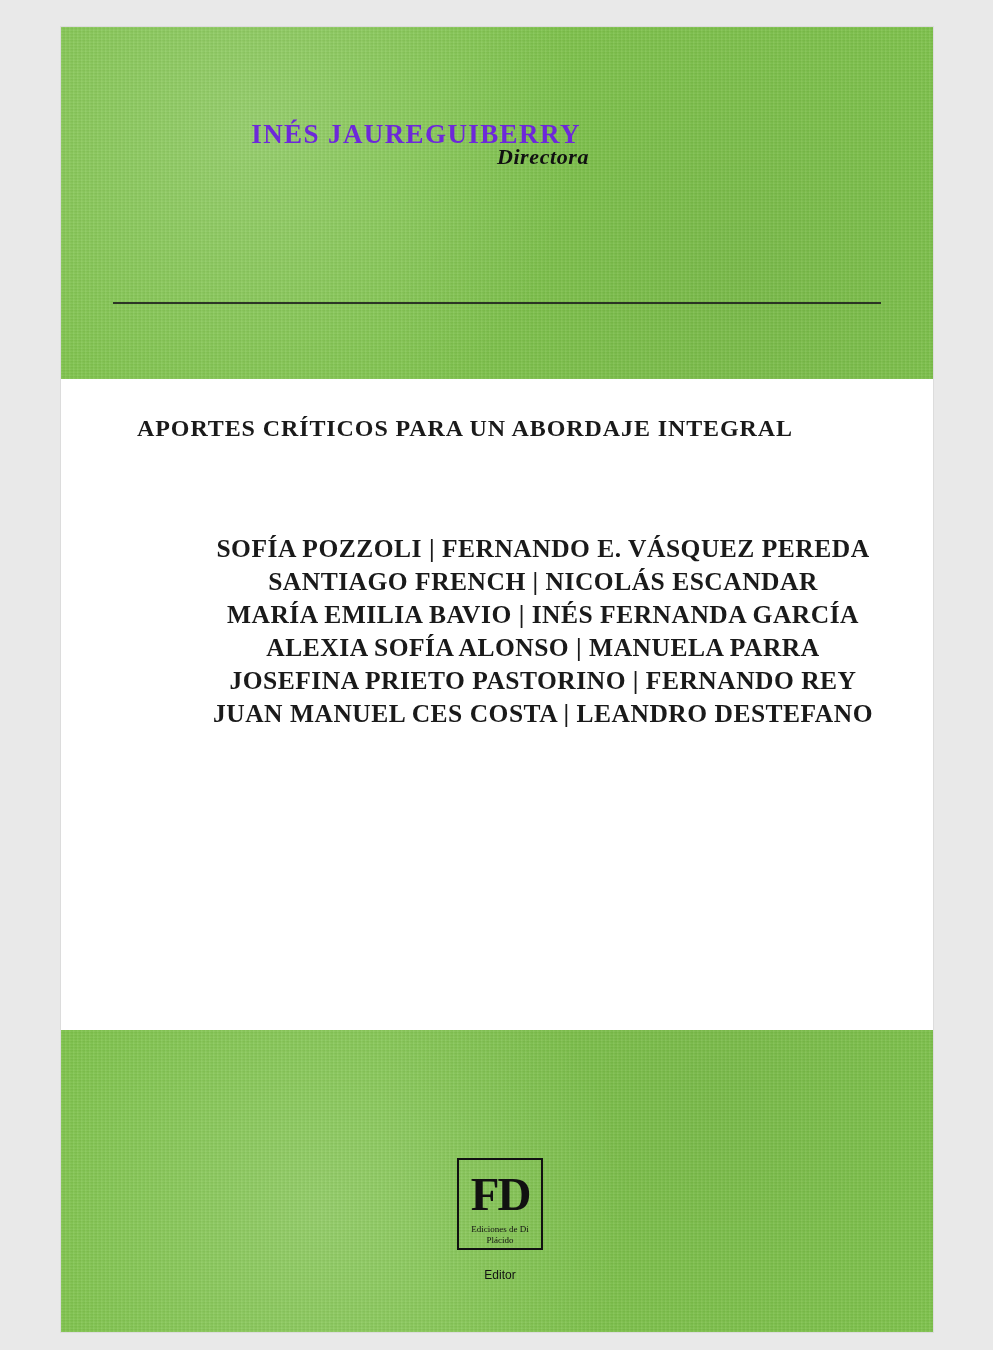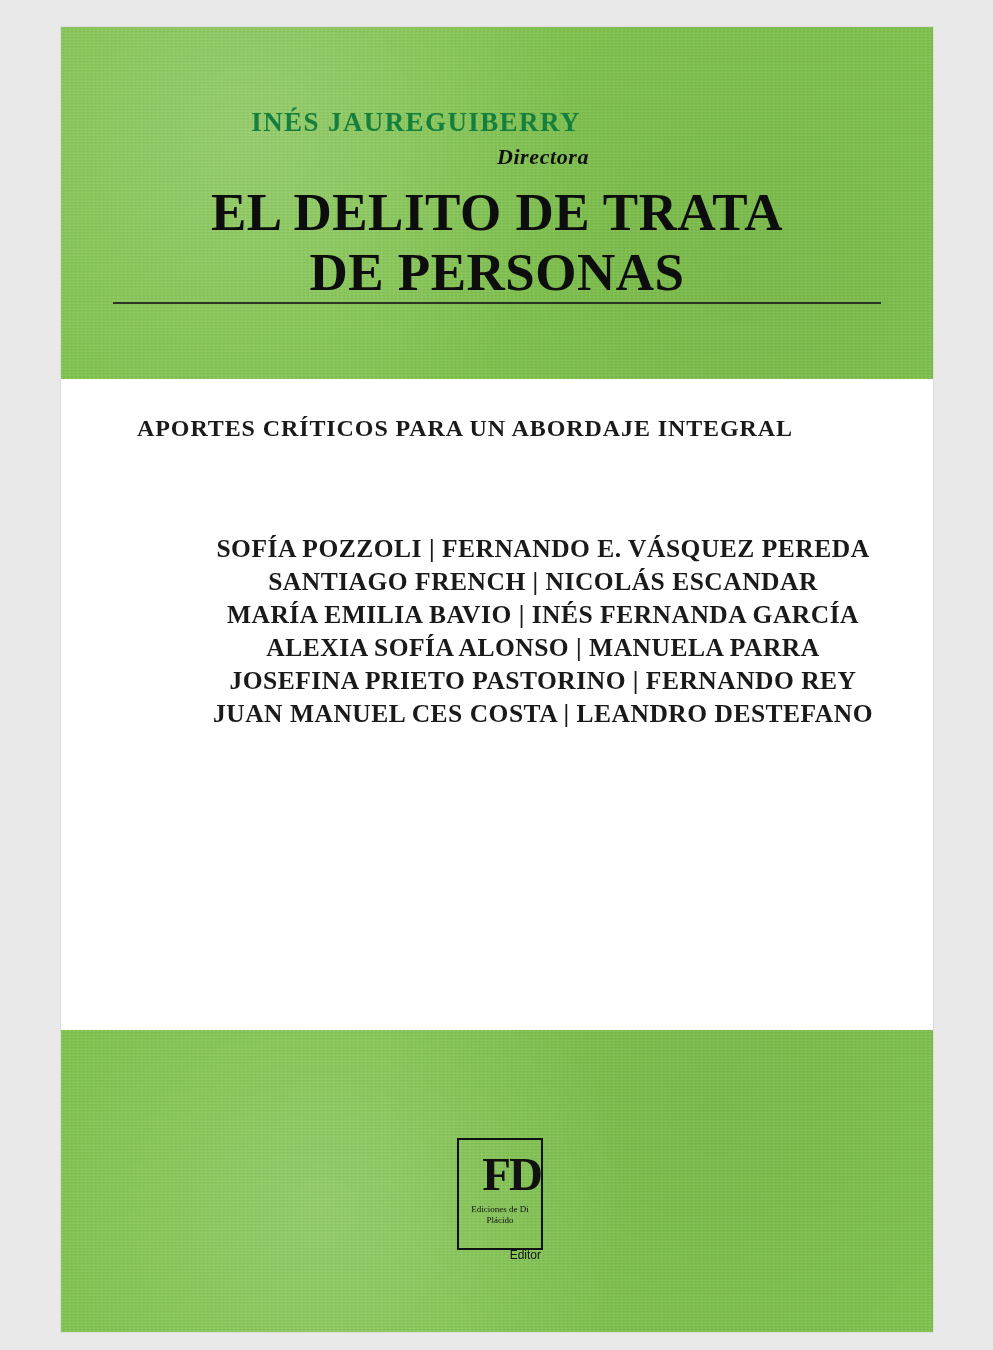--- a/index.html
+++ b/index.html
@@ -54,28 +54,28 @@
     background-image:
       repeating-linear-gradient(0deg, rgba(255,255,255,0.055) 0px, rgba(255,255,255,0.055) 1px, rgba(0,0,0,0.02) 2px, rgba(0,0,0,0.02) 3px),
       repeating-linear-gradient(90deg, rgba(255,255,255,0.05) 0px, rgba(255,255,255,0.05) 1px, rgba(0,0,0,0.025) 2px, rgba(0,0,0,0.025) 4px),
       radial-gradient(circle at 30% 60%, rgba(255,255,255,0.16), rgba(255,255,255,0) 48%),
       radial-gradient(circle at 75% 25%, rgba(0,0,0,0.05), rgba(0,0,0,0) 50%);
   }
   
   .director-name {
     position: absolute;
     left: 0;
-    top: 80px;
+    top: 92px;
     width: 710px;
     text-align: center;
     font-family: "Liberation Serif", serif;
     font-weight: bold;
     font-size: 27px;
     letter-spacing: 1.4px;
-    color: #15803d;
+    color: #6d28d9;
   }
   .director-role {
     position: absolute;
     left: 0;
     top: 117px;
     width: 964px;
     text-align: center;
     font-family: "Liberation Serif", serif;
     font-weight: bold;
     font-size: 22px;
@@ -135,27 +135,27 @@
   }
   .authors .row {
     white-space: nowrap;
   }
   
   .logo {
     position: absolute;
     left: 396px;
     bottom: 82px;
     width: 86px;
-    height: 112px;
+    height: 92px;
     border: 2px solid #111;
     background: transparent;
     box-sizing: border-box;
     display: flex;
     flex-direction: column;
-    align-items: flex-end;
+    align-items: center;
     justify-content: flex-start;
   }
   .logo-mark {
     margin-top: 8px;
     font-family: "Liberation Serif", serif;
     font-weight: bold;
     font-size: 47px;
     line-height: 52px;
     color: #111;
     letter-spacing: -2px;
@@ -179,24 +179,20 @@
 <body>
 
 <div class="page">
   <div class="cover">
 
     <div class="band-top"></div>
 
     <div class="director-name">INÉS JAUREGUIBERRY</div>
     <div class="director-role">Directora</div>
 
-    <div class="title">
-      <div>EL DELITO DE TRATA</div>
-      <div>DE PERSONAS</div>
-    </div>
     <div class="title-rule"></div>
 
     <div class="subtitle">APORTES CRÍTICOS PARA UN ABORDAJE INTEGRAL</div>
 
     <div class="authors">
       <div class="row">SOFÍA POZZOLI | FERNANDO E. VÁSQUEZ PEREDA</div>
       <div class="row">SANTIAGO FRENCH | NICOLÁS ESCANDAR</div>
       <div class="row">MARÍA EMILIA BAVIO | INÉS FERNANDA GARCÍA</div>
       <div class="row">ALEXIA SOFÍA ALONSO | MANUELA PARRA</div>
       <div class="row">JOSEFINA PRIETO PASTORINO | FERNANDO REY</div>

